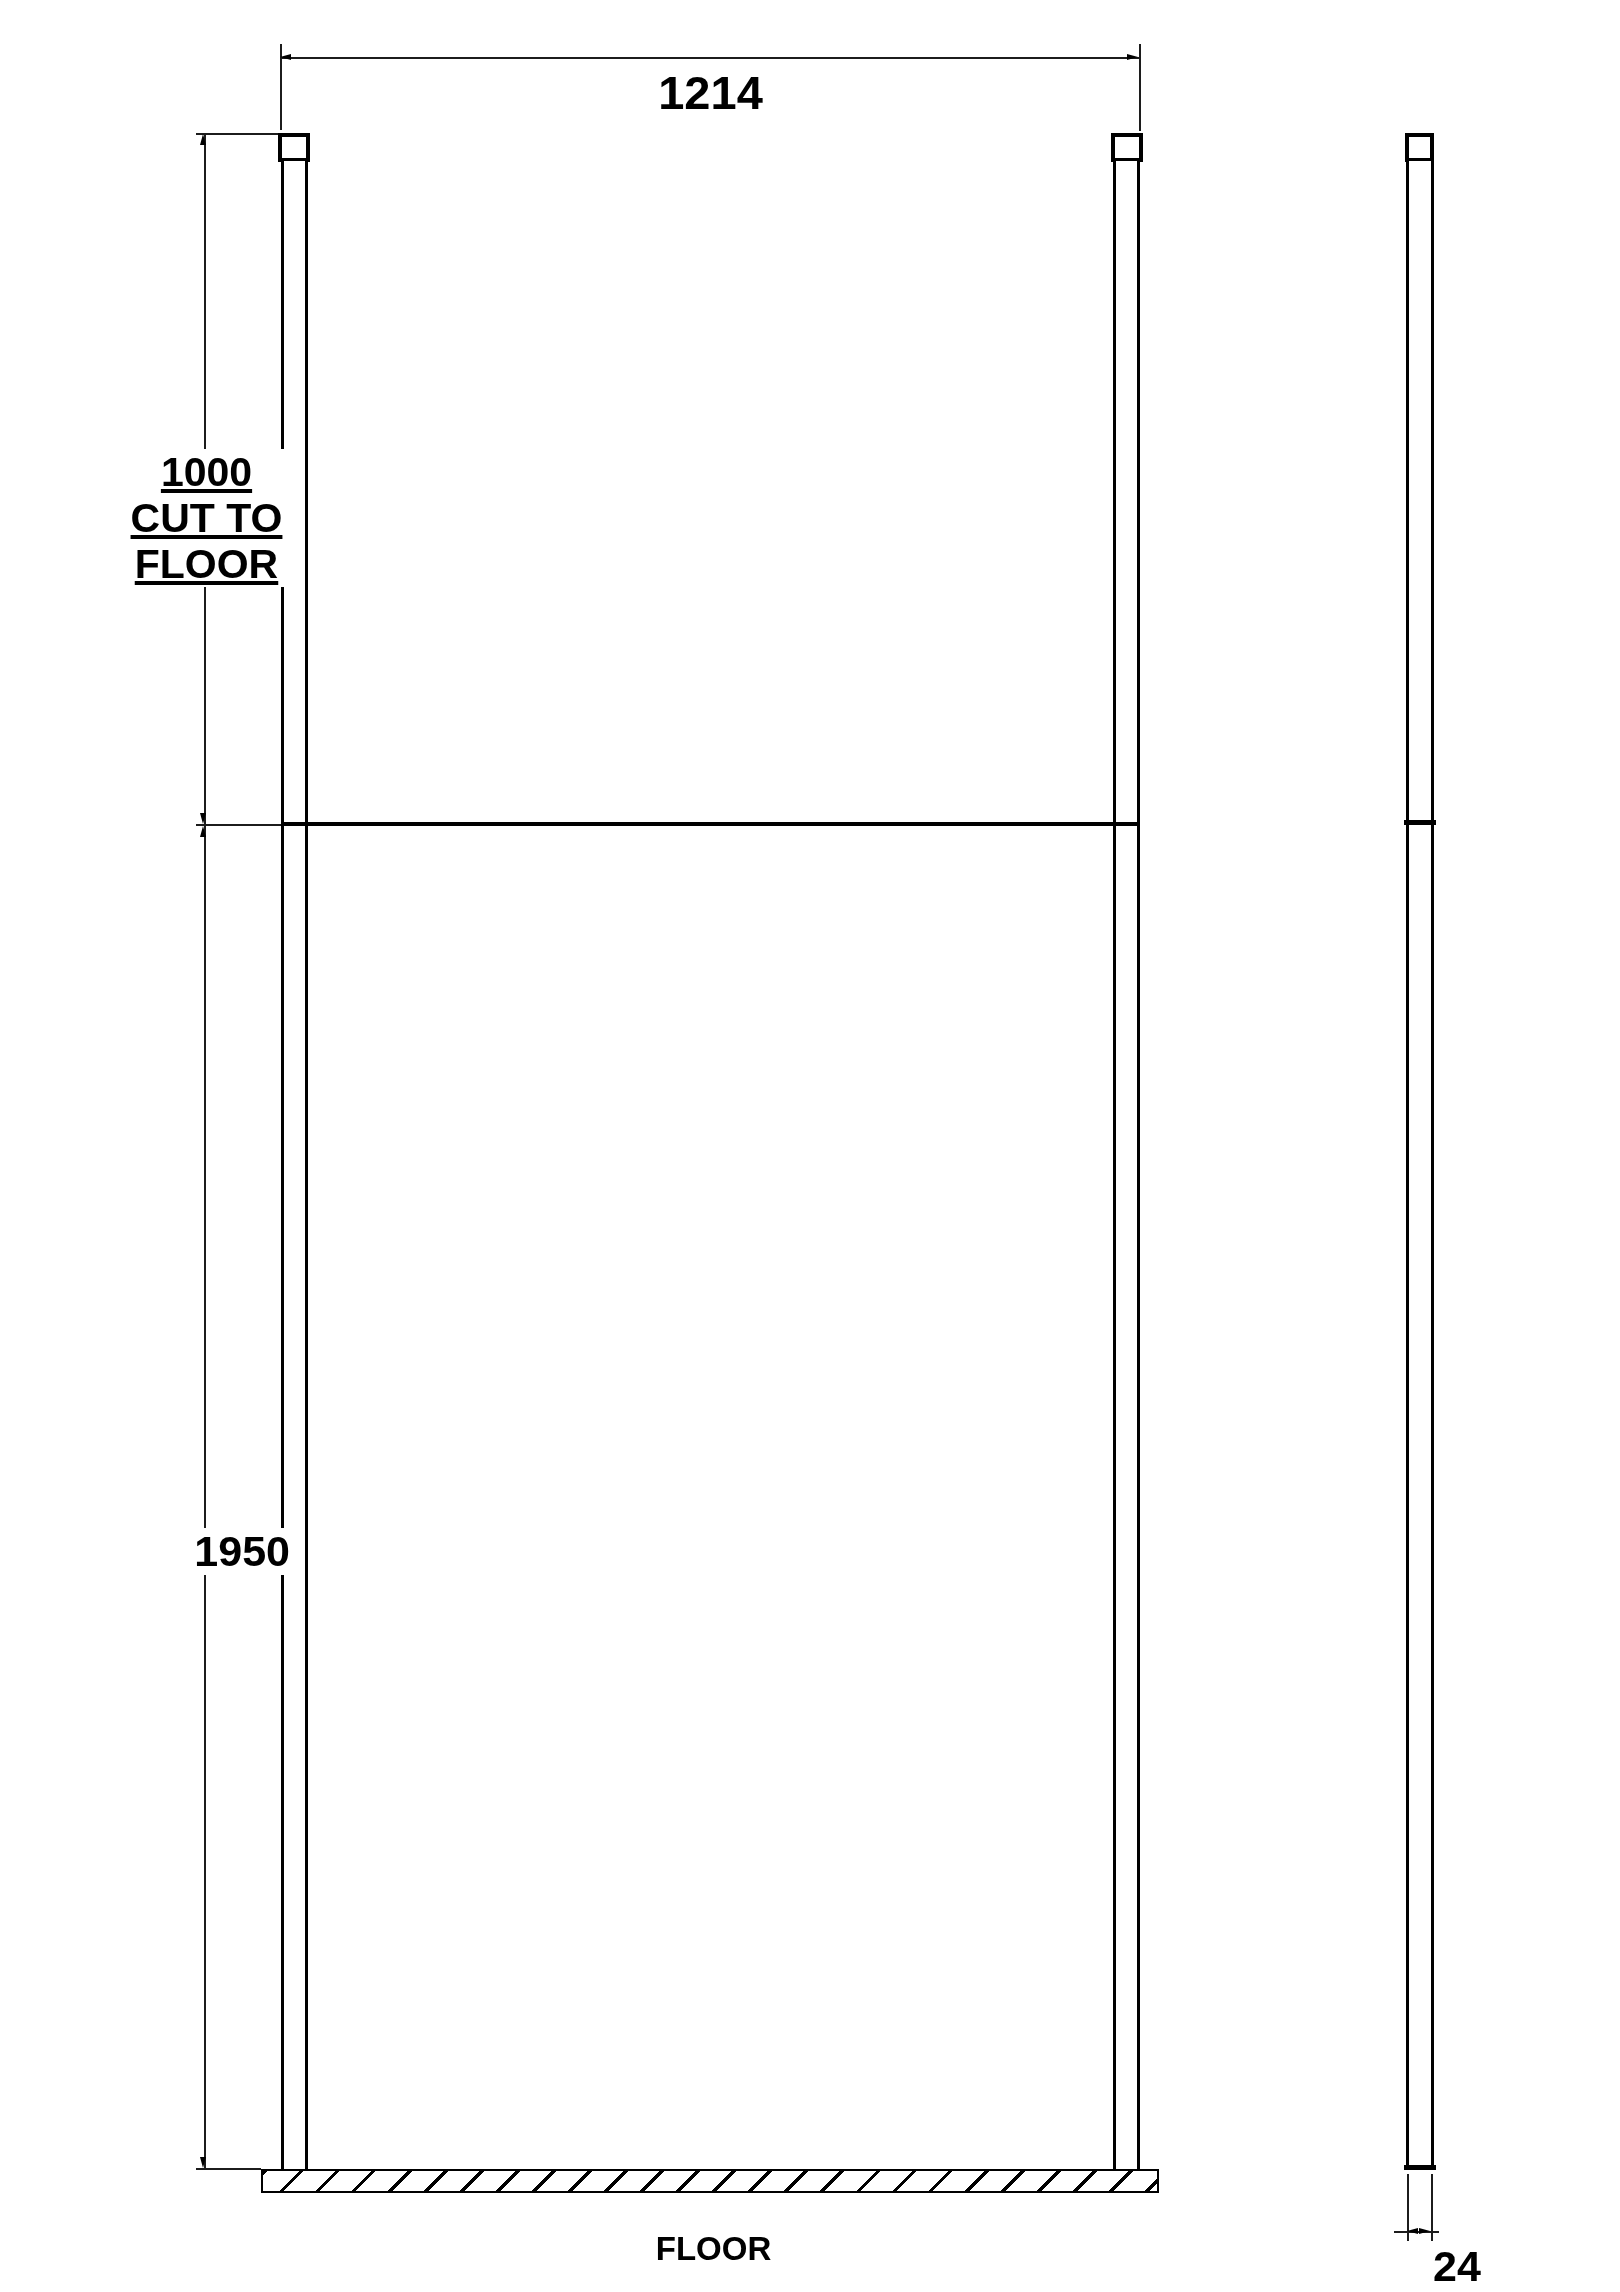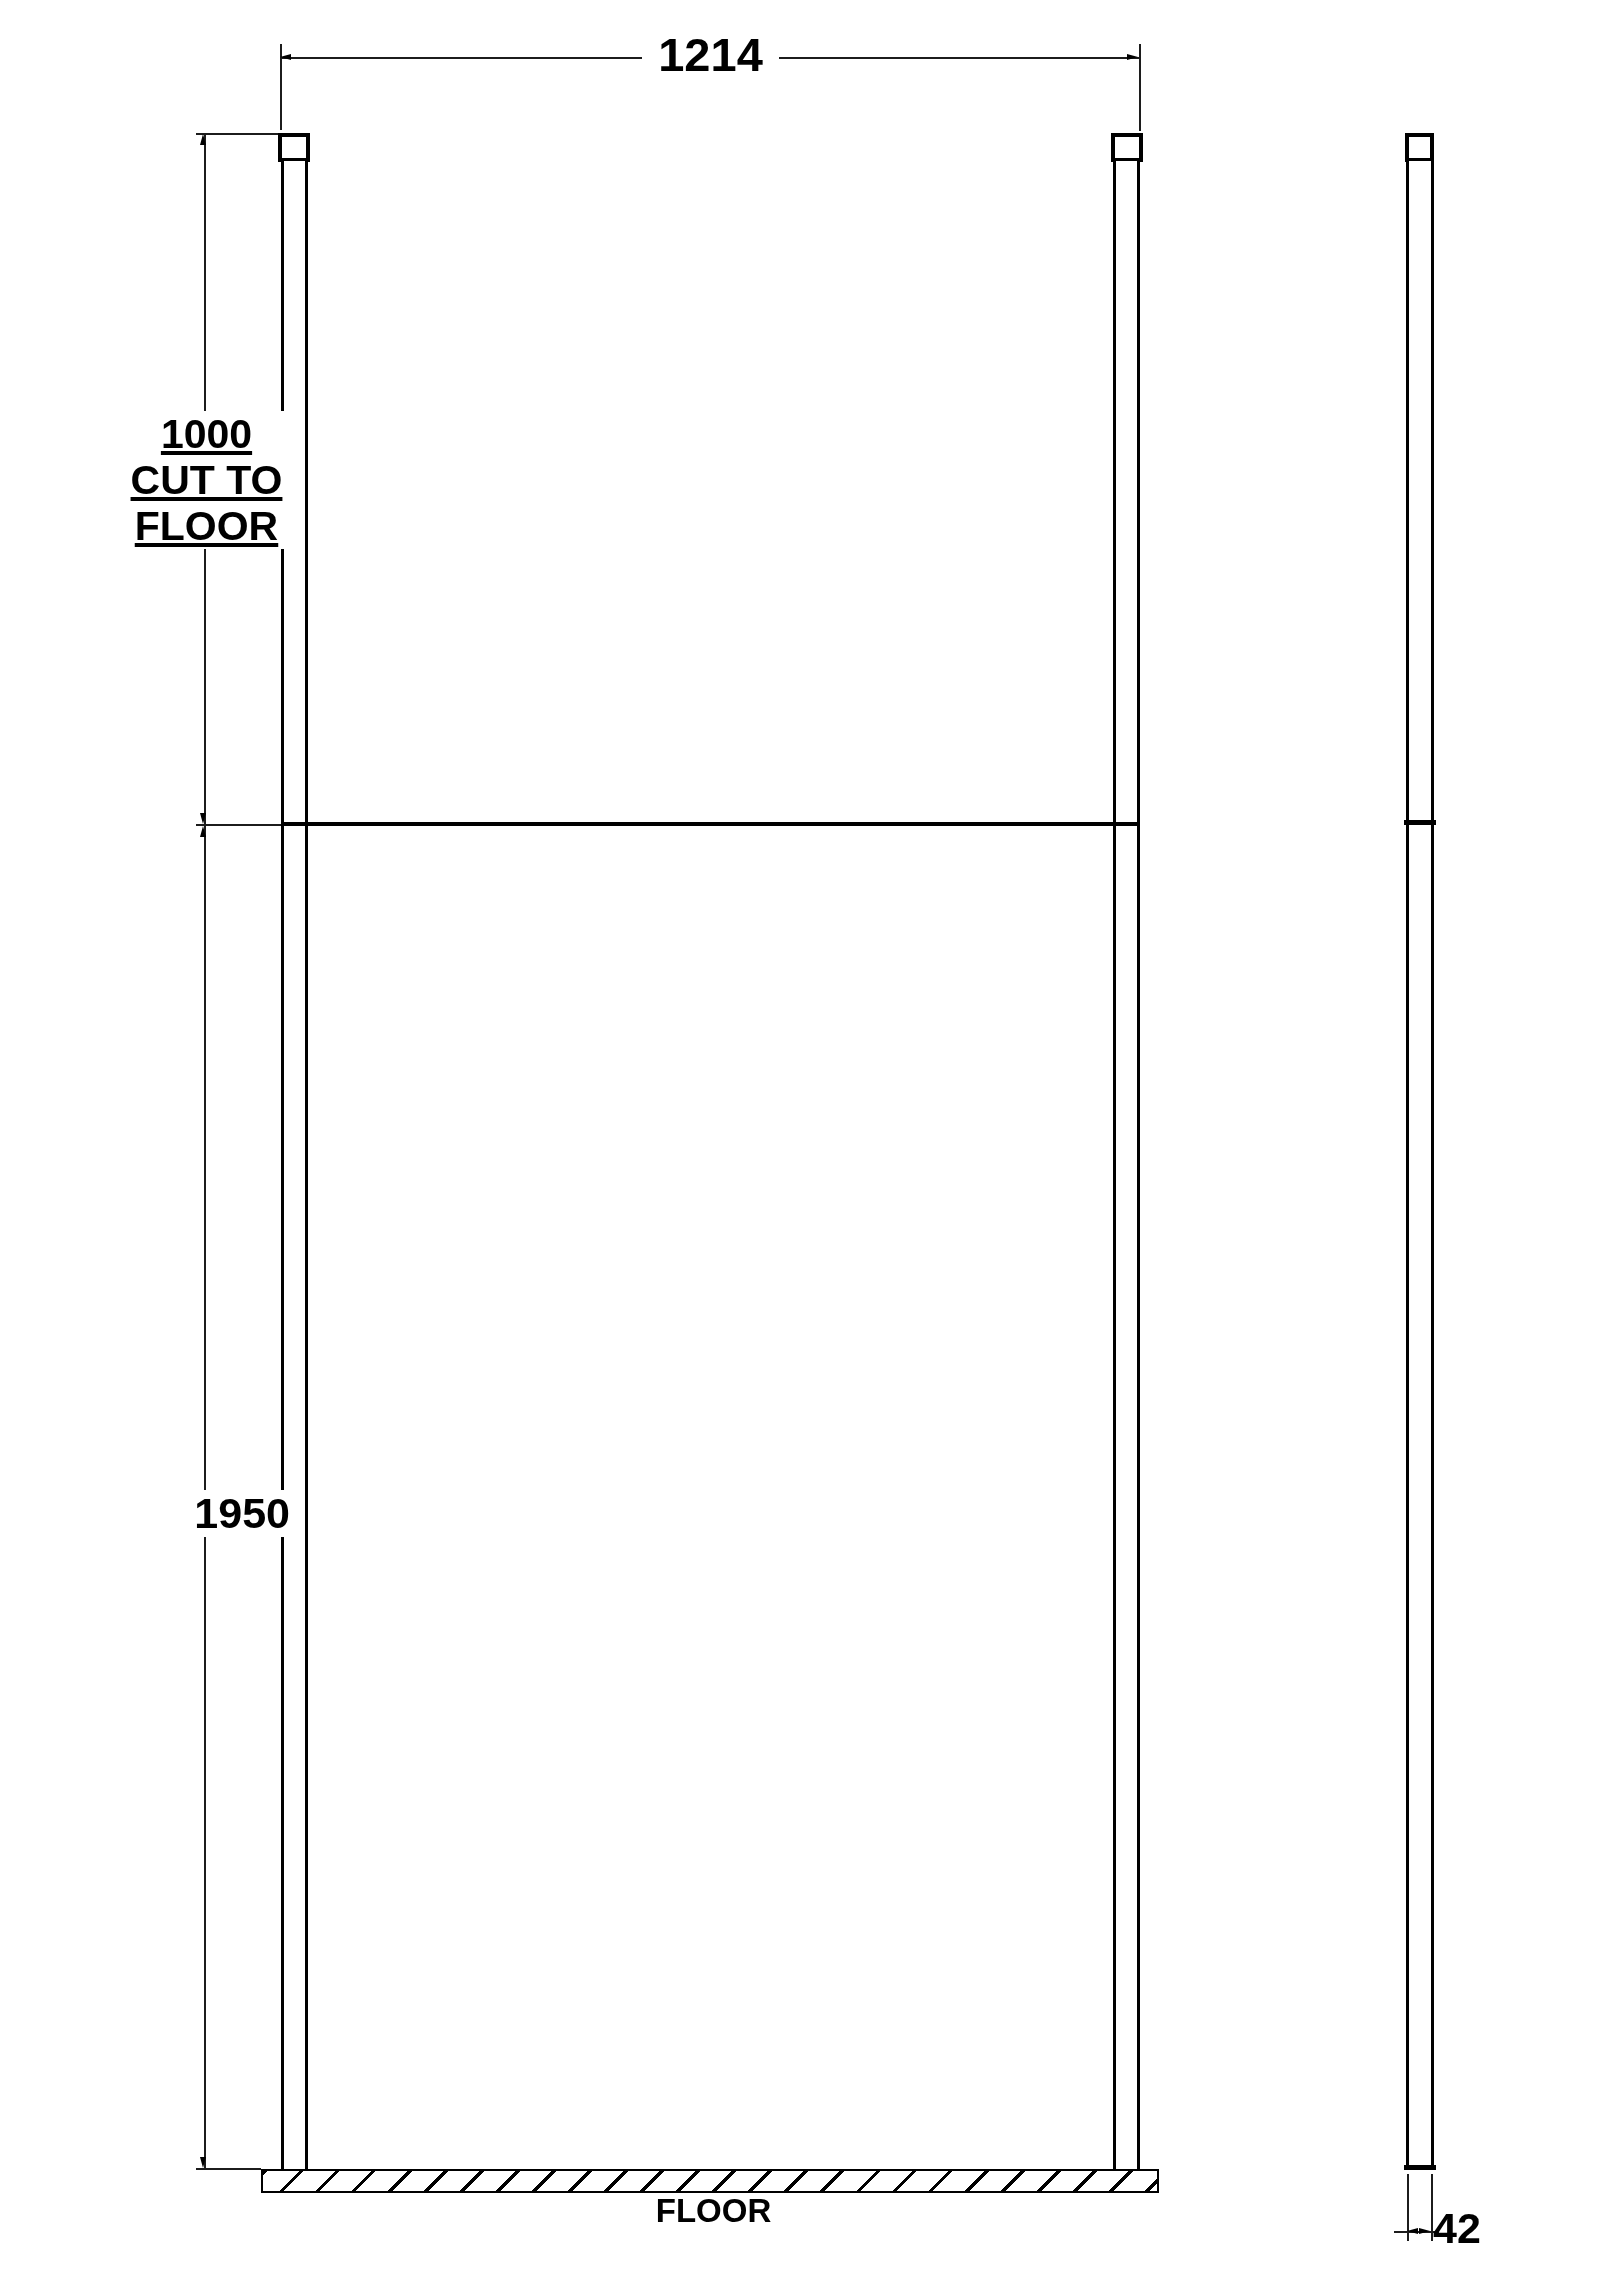--- a/index.html
+++ b/index.html
@@ -32,21 +32,21 @@
   }
   
   .tri{position:absolute;width:0;height:0;}
   .tri-left {border-right:11.8px solid #000;border-top:3.4px solid transparent;border-bottom:3.4px solid transparent;}
   .tri-right{border-left:11.8px solid #000;border-top:3.4px solid transparent;border-bottom:3.4px solid transparent;}
   .tri-up   {border-bottom:11.8px solid #000;border-left:3.4px solid transparent;border-right:3.4px solid transparent;}
   .tri-down {border-top:11.8px solid #000;border-left:3.4px solid transparent;border-right:3.4px solid transparent;}
   
   .dim-label{
     position:absolute;color:#000;font-weight:bold;
-    text-align:center;line-height:1.1;background:#fff;z-index:3;
+    text-align:center;line-height:1.1;background:#fff;z-index:3;margin-top:38px;
   }
   .no-bg{background:transparent;}
   .lbl-1214{left:642px;top:29px;width:137px;font-size:47px;}
   .lbl-cut{left:122px;top:411px;width:169px;font-size:41px;line-height:46px;}
   .lbl-cut span{display:block;text-decoration:underline;}
   .lbl-1950{left:153px;top:1490px;width:137px;font-size:43px;text-align:right;}
   .lbl-floor{left:645px;top:2193px;width:137px;font-size:33px;}
   .lbl-34{left:1433px;top:2205px;width:63px;font-size:43px;text-align:left;}
 </style>
 </head>
@@ -95,17 +95,17 @@
     <div class="cap" style="left:1405px;top:133px;width:29px;height:29px;"></div>
     <div class="post" style="left:1406px;top:161px;width:28px;height:2008px;"></div>
     <div class="bar" style="left:1404px;top:820px;width:32px;height:4.9px;"></div>
     <div class="bar" style="left:1404px;top:2165px;width:32px;height:4.9px;"></div>
 
     <div class="vline" style="left:1407px;top:2174px;height:67px;"></div>
     <div class="vline" style="left:1431px;top:2174px;height:67px;"></div>
     <div class="hline" style="left:1394px;top:2231px;width:45px;"></div>
     <div class="tri tri-left" style="left:1407px;top:2228px;"></div>
     <div class="tri tri-right" style="left:1419px;top:2228px;"></div>
-    <div class="dim-label no-bg lbl-34">42</div>
+    <div class="dim-label no-bg lbl-34">24</div>
   </div>
 
 </div>
 
 
 </body></html>

